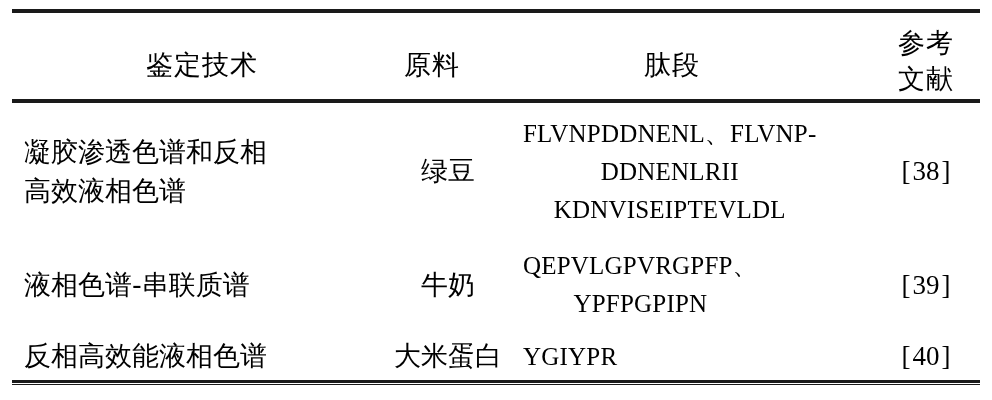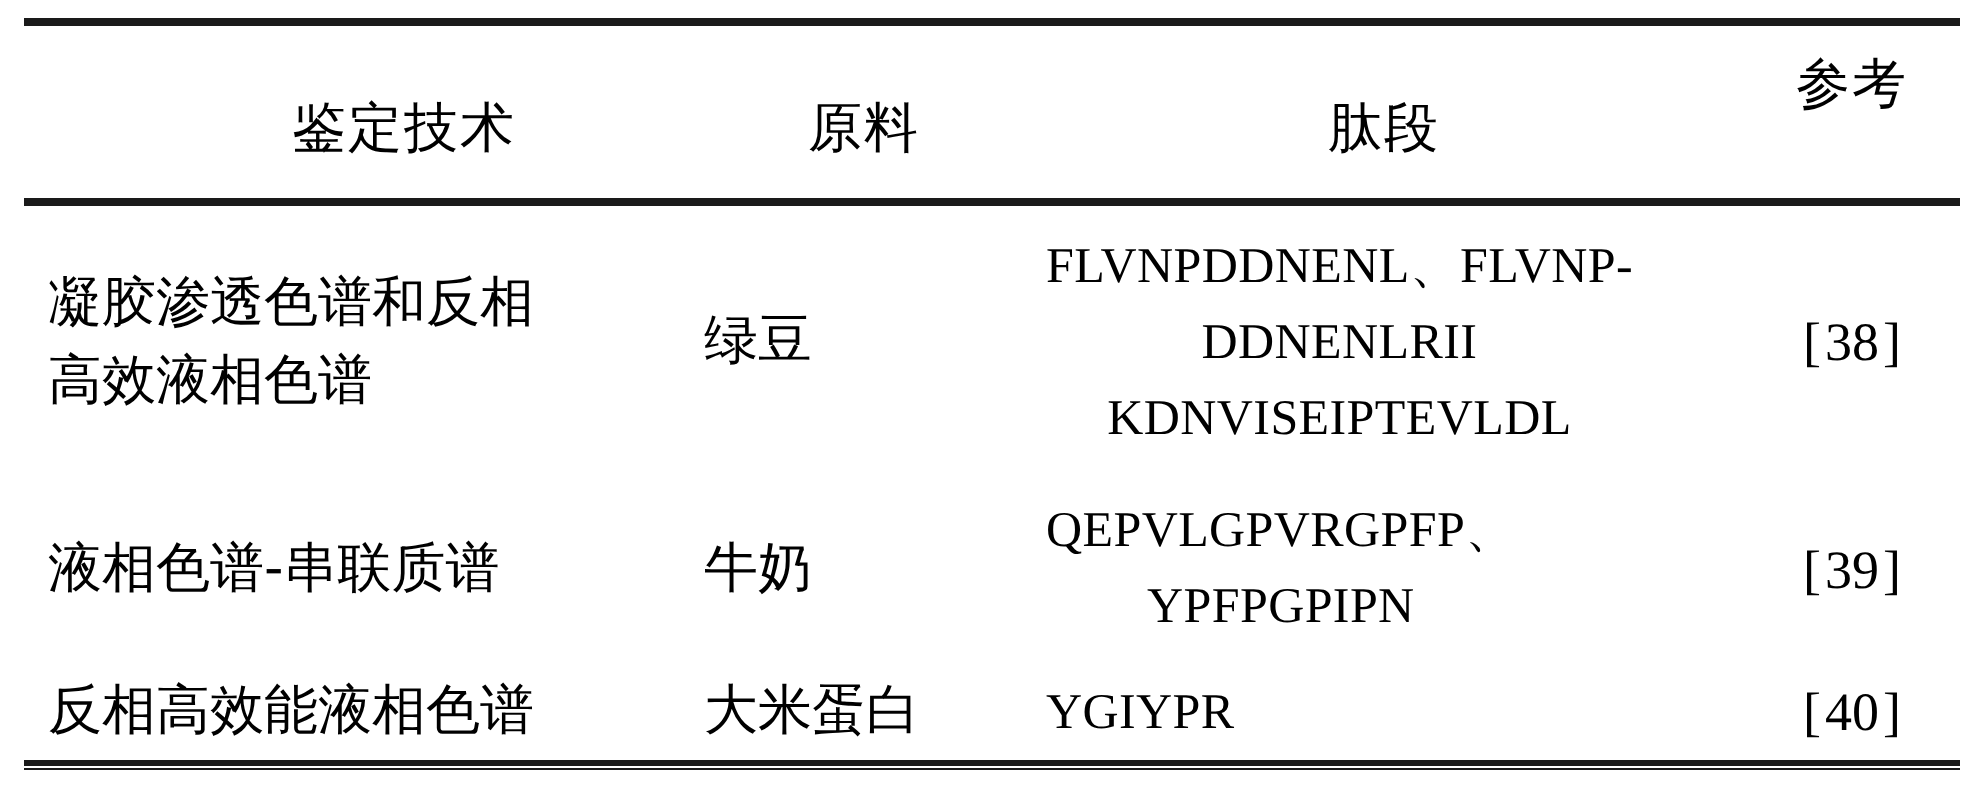--- a/index.html
+++ b/index.html
@@ -74,21 +74,21 @@
   }
   .head-cell {
     position: absolute;
     font-size: 27px;
     line-height: 1.0;
     letter-spacing: 1px;
     white-space: nowrap;
   }
   .head-tech { left: 40px;  top: 38px; width: 300px; text-align: center; }
   .head-mat  { left: 340px; top: 38px; width: 160px; text-align: center; }
-  .head-pep  { left: 500px; top: 38px; width: 360px; text-align: center; }
+  .head-pep  { left: 480px; top: 38px; width: 360px; text-align: center; }
   .head-ref  {
     left: 860px; top: 12px; width: 108px;
     text-align: center;
     line-height: 1.35;
     white-space: normal;
   }
   .head-ref .ref-line { display: block; }
 
   
   .body-zone {
@@ -110,21 +110,21 @@
 
   .cell {
     position: absolute;
     top: 0;
     height: 100%;
     display: flex;
     align-items: center;
     box-sizing: border-box;
   }
   .cell-tech { left: 0px;   width: 340px; padding-left: 12px; justify-content: flex-start; }
-  .cell-mat  { left: 340px; width: 160px; }
+  .cell-mat  { left: 356px; width: 160px; justify-content: center; }
   .cell-pep  { left: 500px; width: 360px; padding-left: 11px; justify-content: flex-start; }
   .cell-ref  { left: 860px; width: 108px; justify-content: center; }
 
   .cn-text {
     font-family: "DejaVu Sans", "Liberation Sans", sans-serif;
     font-size: 27px;
     line-height: 1.42;
     letter-spacing: 0px;
     white-space: pre-line;
   }
@@ -155,20 +155,21 @@
 <div id="table-wrap">
 
   <div class="rule-top"></div>
 
   <div class="head-zone">
     <div class="head-cell head-tech">鉴定技术</div>
     <div class="head-cell head-mat">原料</div>
     <div class="head-cell head-pep">肽段</div>
     <div class="head-cell head-ref">
       <span class="ref-line">参考</span>
+      <span class="ref-line">文献</span>
     </div>
   </div>
 
   <div class="rule-mid"></div>
 
   <div class="body-zone">
 
     <div class="row row-1">
       <div class="cell cell-tech">
         <span class="cn-text">凝胶渗透色谱和反相

